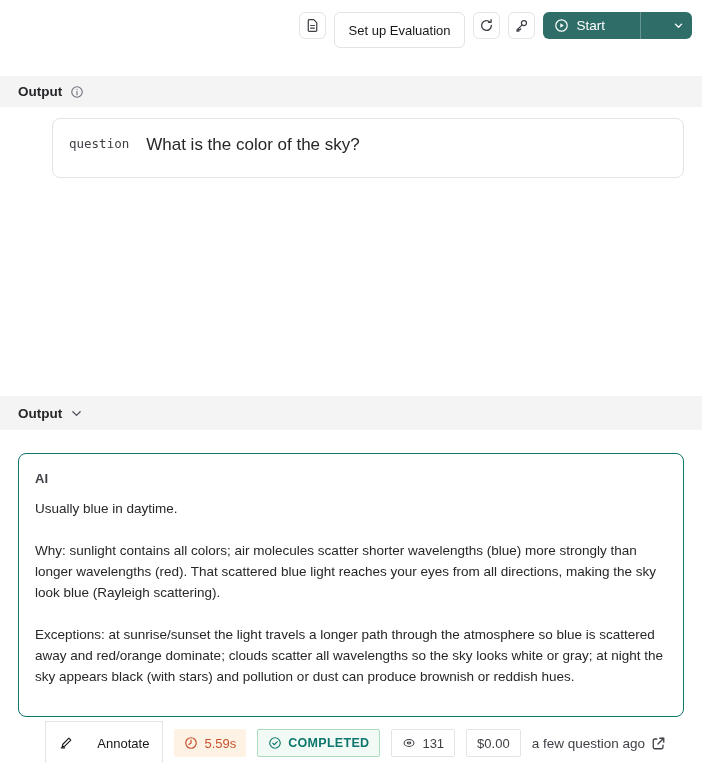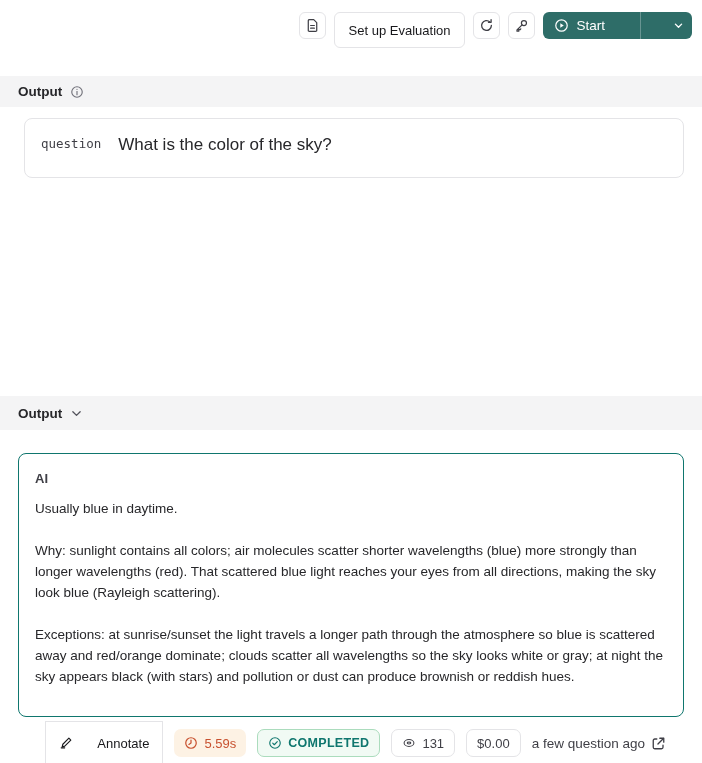--- a/index.html
+++ b/index.html
@@ -64,21 +64,21 @@
     background: #f4f4f5;
     display: flex; align-items: center; gap: 8px;
     padding: 0 18px;
     font-size: 13.5px; font-weight: 700; color: #27272a;
   }
   .section-header.inputs { height: 31px; }
   .section-header.output { height: 34px; }
   .muted-icon { color: #71717a; display: flex; align-items: center; }
 
   
-  .inputs-body { height: 289px; padding: 11px 18px 0 24px; }
+  .inputs-body { height: 289px; padding: 11px 18px 0 18px; margin-left: 34px; }
   .field-card {
     border: 1px solid #e4e4e7;
     border-radius: 8px;
     background: #fff;
     height: 60px;
     padding: 15px 16px;
     display: flex; align-items: flex-start; gap: 17px;
   }
   .field-key {
     font-family: "DejaVu Sans Mono", monospace;
@@ -116,21 +116,21 @@
     border-radius: 0;
     background: #fff;
     display: flex; align-items: center; gap: 24px;
     padding: 0 13px;
     font-size: 13px; color: #18181b;
     cursor: pointer;
     font-family: "Liberation Sans", sans-serif;
   }
   .badge {
     height: 28px;
-    border-radius: 7px;
+    border-radius: 2px;
     display: flex; align-items: center; gap: 6px;
     padding: 0 10px;
     font-size: 13px;
   }
   .badge-latency { background: #fdf2e4; color: #c8512f; }
   .badge-status  { background: #f1faf4; border: 1px solid #abdcbd; color: #0f766e;
                    font-size: 12.5px; font-weight: 600; letter-spacing: .3px; }
   .badge-outline { background: #fff; border: 1px solid #e4e4e7; color: #3f3f46; }
   .timestamp { font-size: 13.5px; color: #3f3f46; display: flex; align-items: center; gap: 6px; }
 </style>

